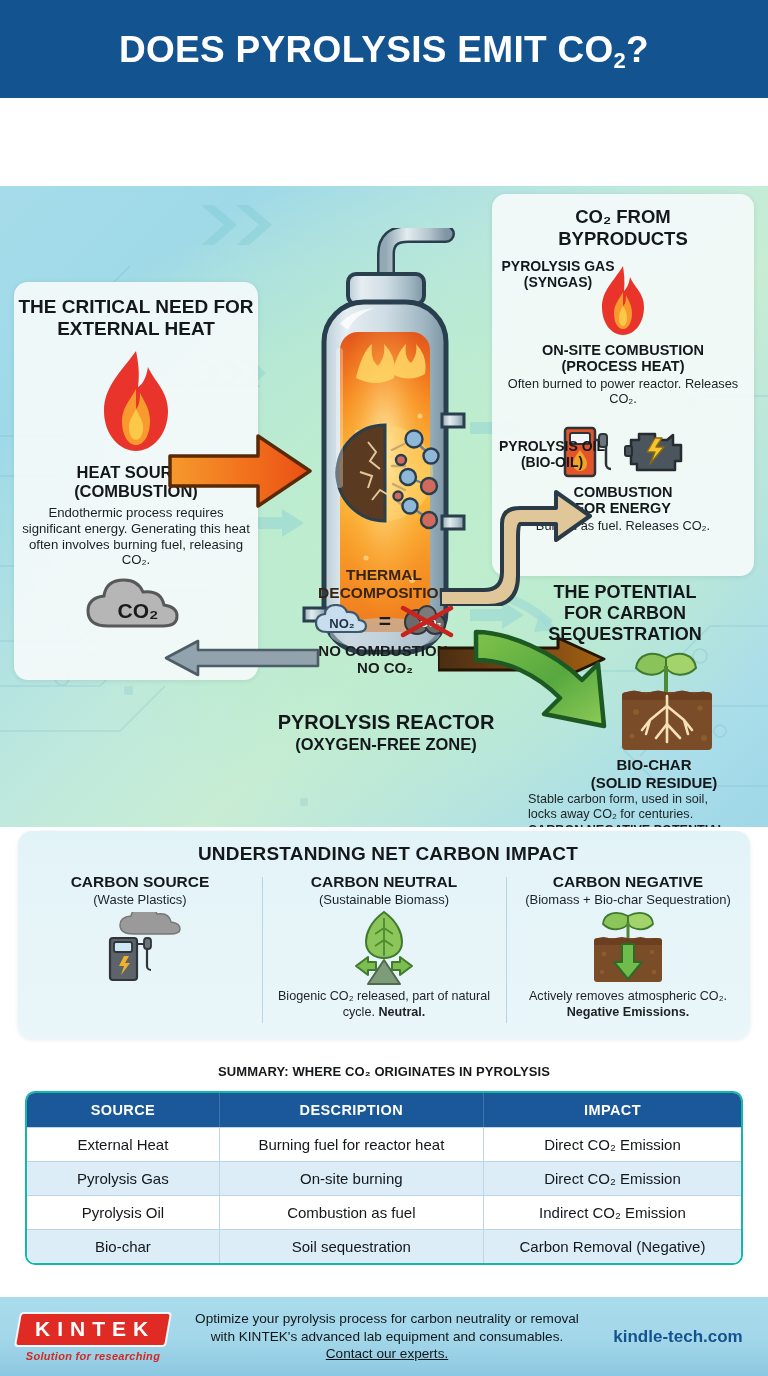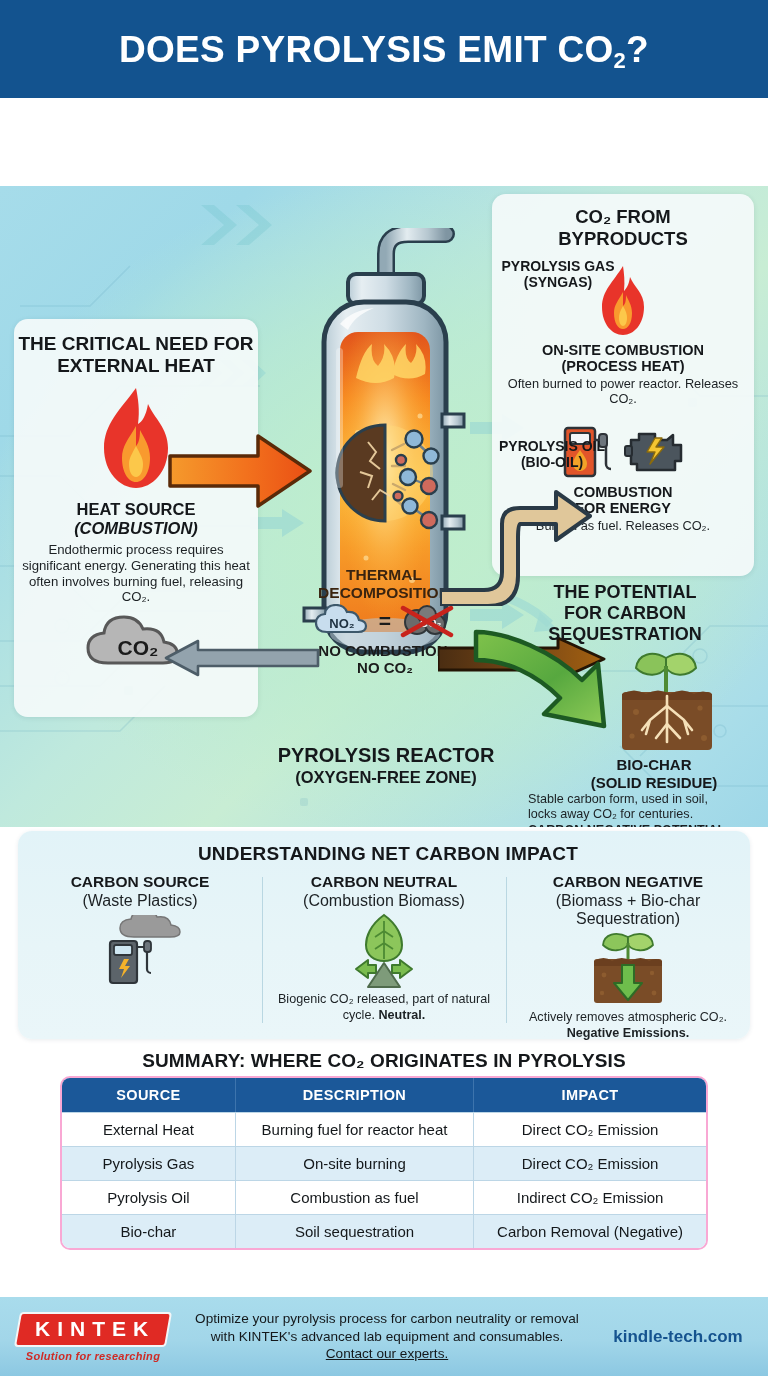--- a/index.html
+++ b/index.html
@@ -47,21 +47,21 @@
   .bgchev { position:absolute; pointer-events:none; opacity:0.55; }
 
   
   .reactor { position:absolute; left:296px; top:42px; width:176px; height:500px; }
 
   
   .card {
     position:absolute; background:rgba(244,250,250,0.93);
     border-radius:14px; box-shadow:0 1px 5px rgba(40,70,80,0.12);
   }
-  .card-left { left:14px; top:96px; width:244px; height:398px; padding:14px 4px 10px;margin-top:37px; }
+  .card-left { left:14px; top:96px; width:244px; height:398px; padding:14px 4px 10px; }
   .card-right { left:492px; top:8px; width:262px; height:382px; padding:12px 10px 8px; }
 
   .card-title { text-align:center; font-size:19px; font-weight:bold; color:#15181b; line-height:1.18; }
   .card-title.sm { font-size:18.5px; }
 
   .lbl-strong { text-align:center; font-weight:bold; color:#15181b; }
   .body-txt { text-align:center; color:#1c2124; line-height:1.2; }
 
   .flt { position:absolute; }
 
@@ -78,33 +78,33 @@
   .netpanel h2 {
     text-align:center; font-size:19px; font-weight:bold; color:#15181b;
     margin-top:12px; letter-spacing:0.2px;padding-left:8px;
   }
   .netcols { display:flex; margin-top:8px; height:168px; }
   .netcol { flex:1; position:relative; padding:0 8px; text-align:center; }
   .netcol + .netcol::before {
     content:""; position:absolute; left:0; top:4px; bottom:18px; width:1px; background:#b9d7e2;
   }
   .nc-title { font-size:15.5px; font-weight:bold; color:#15181b; }
-  .nc-sub { font-size:16px; color:#1c2124; margin-top:1px; }
+  .nc-sub { font-size:13px; color:#1c2124; margin-top:1px; }
   .nc-icon { height:74px; display:flex; align-items:center; justify-content:center; margin-top:4px; }
   .nc-desc { font-size:12.6px; color:#1c2124; line-height:1.25; margin-top:4px; }
   .nc-desc b { font-weight:bold; }
 
   
   .summary-wrap { position:absolute; left:0; top:1050px; width:768px; }
   .summary-title {
-    text-align:center; font-size:19px; font-weight:bold; color:#15181b; letter-spacing:0.1px;
+    text-align:center; font-size:13px; font-weight:bold; color:#15181b; letter-spacing:0.1px;margin-top:14px;
   }
   table.summary {
-    margin:4px auto 0; width:648px; border-collapse:separate; border-spacing:0;
-    border:2px solid #f9a8d4; border-radius:10px; overflow:hidden;
+    margin:12px auto 0; width:718px; border-collapse:separate; border-spacing:0;
+    border:2px solid #14b8a6; border-radius:10px; overflow:hidden;
     font-size:15px;
   }
   table.summary th {
     background:#1b5899; color:#ffffff; font-weight:bold; font-size:14.5px;
     padding:9px 4px; letter-spacing:0.4px; border-right:1px solid #3d74ad;
   }
   table.summary th:last-child { border-right:none; }
   table.summary td {
     padding:8px 6px; text-align:center; color:#14181b;
     border-right:1px solid #bcd6e6; border-top:1px solid #bcd6e6;
@@ -310,38 +310,38 @@
           <text x="22" y="23" font-family="Liberation Sans, sans-serif" font-size="11" font-weight="bold" fill="#f2f2f2">CO₂</text>
         </g>
         <path d="M5 4 L53 31 M53 4 L5 31" stroke="#c8231c" stroke-width="4.5" stroke-linecap="round"></path>
       </svg>
     </div>
     <div class="flt" style="left:300px; top:456px; width:170px; text-align:center;">
       <div style="font-size:15px; font-weight:bold; color:#1b1b1b; line-height:1.16;">NO COMBUSTION,</div>
       <div style="font-size:15px; font-weight:bold; color:#1b1b1b; line-height:1.16;">NO CO₂</div>
     </div>
 
-    <div class="flt" style="left:252px; top:558px; width:268px; text-align:center;">
+    <div class="flt" style="left:252px; top:525px; width:268px; text-align:center;">
       <div style="font-size:20px; font-weight:bold; color:#15181b;">PYROLYSIS REACTOR</div>
       <div style="font-size:16.5px; font-weight:bold; color:#15181b; margin-top:1px;">(OXYGEN-FREE ZONE)</div>
     </div>
 
     <div class="card card-left">
       <div class="card-title">THE CRITICAL NEED FOR EXTERNAL HEAT</div>
 
       <div style="display:flex; justify-content:center; margin-top:6px;">
         <svg width="92" height="110" viewBox="0 0 92 110">
           <path d="M46 4 C30 26 14 40 14 64 C14 88 30 104 46 104 C62 104 78 88 78 64 C78 44 64 34 58 20 C56 32 52 38 48 40 C50 26 48 14 46 4 Z" fill="#e8342a"></path>
           <path d="M46 42 C38 56 32 62 32 74 C32 88 38 98 46 98 C54 98 60 88 60 74 C60 62 54 54 50 46 C50 56 48 60 46 62 Z" fill="#f99a2e"></path>
           <path d="M46 62 C42 70 39 74 39 80 C39 88 42 93 46 93 C50 93 53 88 53 80 C53 74 50 70 46 62 Z" fill="#fcc84a"></path>
         </svg>
       </div>
 
       <div class="lbl-strong" style="font-size:16.5px; margin-top:6px;">HEAT SOURCE</div>
-      <div class="lbl-strong" style="font-size:16.5px;font-style:italic;">(COMBUSTION)</div>
+      <div class="lbl-strong" style="font-size:16.5px;">(COMBUSTION)</div>
       <div class="body-txt" style="font-size:13.2px; margin-top:4px; padding:0 4px;">Endothermic process requires significant energy. Generating this heat often involves burning fuel, releasing CO₂.</div>
 
       <div style="display:flex; justify-content:center; margin-top:6px;">
         <svg width="104" height="58" viewBox="0 0 104 58">
           <path d="M24 52 q-20 0 -20 -15 q0 -13 16 -15 q2 -16 20 -16 q14 0 19 12 q18 -2 21 13 q13 2 13 11 q0 10 -14 10 Z" fill="#b6b6b6" stroke="#585858" stroke-width="3"></path>
           <text x="54" y="44" font-family="Liberation Sans, sans-serif" font-size="21" font-weight="bold" fill="#1b1b1b" text-anchor="middle">CO₂</text>
         </svg>
       </div>
     </div>
 
@@ -483,21 +483,21 @@
             <rect x="16" y="30" width="18" height="10" rx="2" fill="#cfe7f2" stroke="#2f353a" stroke-width="1.8"></rect>
             <path d="M26 44 l-5 10 h5 l-3 9 l9 -12 h-5 l4 -7 Z" fill="#f2b12b"></path>
             <path d="M39 32 h6 a4 4 0 0 1 4 4 v18 a4 4 0 0 0 4 4" fill="none" stroke="#2f353a" stroke-width="2.2"></path>
             <rect x="46" y="26" width="7" height="11" rx="3" fill="#6d757c" stroke="#2f353a" stroke-width="1.8"></rect>
           </svg>
         </div>
       </div>
 
       <div class="netcol">
         <div class="nc-title">CARBON NEUTRAL</div>
-        <div class="nc-sub">(Combustion Biomass)</div>
+        <div class="nc-sub">(Sustainable Biomass)</div>
         <div class="nc-icon">
           <svg width="88" height="76" viewBox="0 0 88 76">
             <path d="M44 2 C30 12 26 24 26 32 C26 42 34 48 44 48 C54 48 62 42 62 32 C62 24 58 12 44 2 Z" fill="#8cc65b" stroke="#3f7a2e" stroke-width="2"></path>
             <path d="M44 8 L44 46 M44 18 L35 24 M44 18 L53 24 M44 30 L35 36 M44 30 L53 36" stroke="#4c8a33" stroke-width="1.8" fill="none"></path>
             <path d="M36 52 h-8 v-5 l-12 9 l12 9 v-5 h8 Z" fill="#7bbd4f" stroke="#3f7a2e" stroke-width="2" stroke-linejoin="round"></path>
             <path d="M52 52 h8 v-5 l12 9 l-12 9 v-5 h-8 Z" fill="#7bbd4f" stroke="#3f7a2e" stroke-width="2" stroke-linejoin="round"></path>
             <path d="M44 50 L28 74 L60 74 Z" fill="#7e9b7a" stroke="#4f6b4c" stroke-width="2" stroke-linejoin="round"></path>
           </svg>
         </div>
         <div class="nc-desc">

